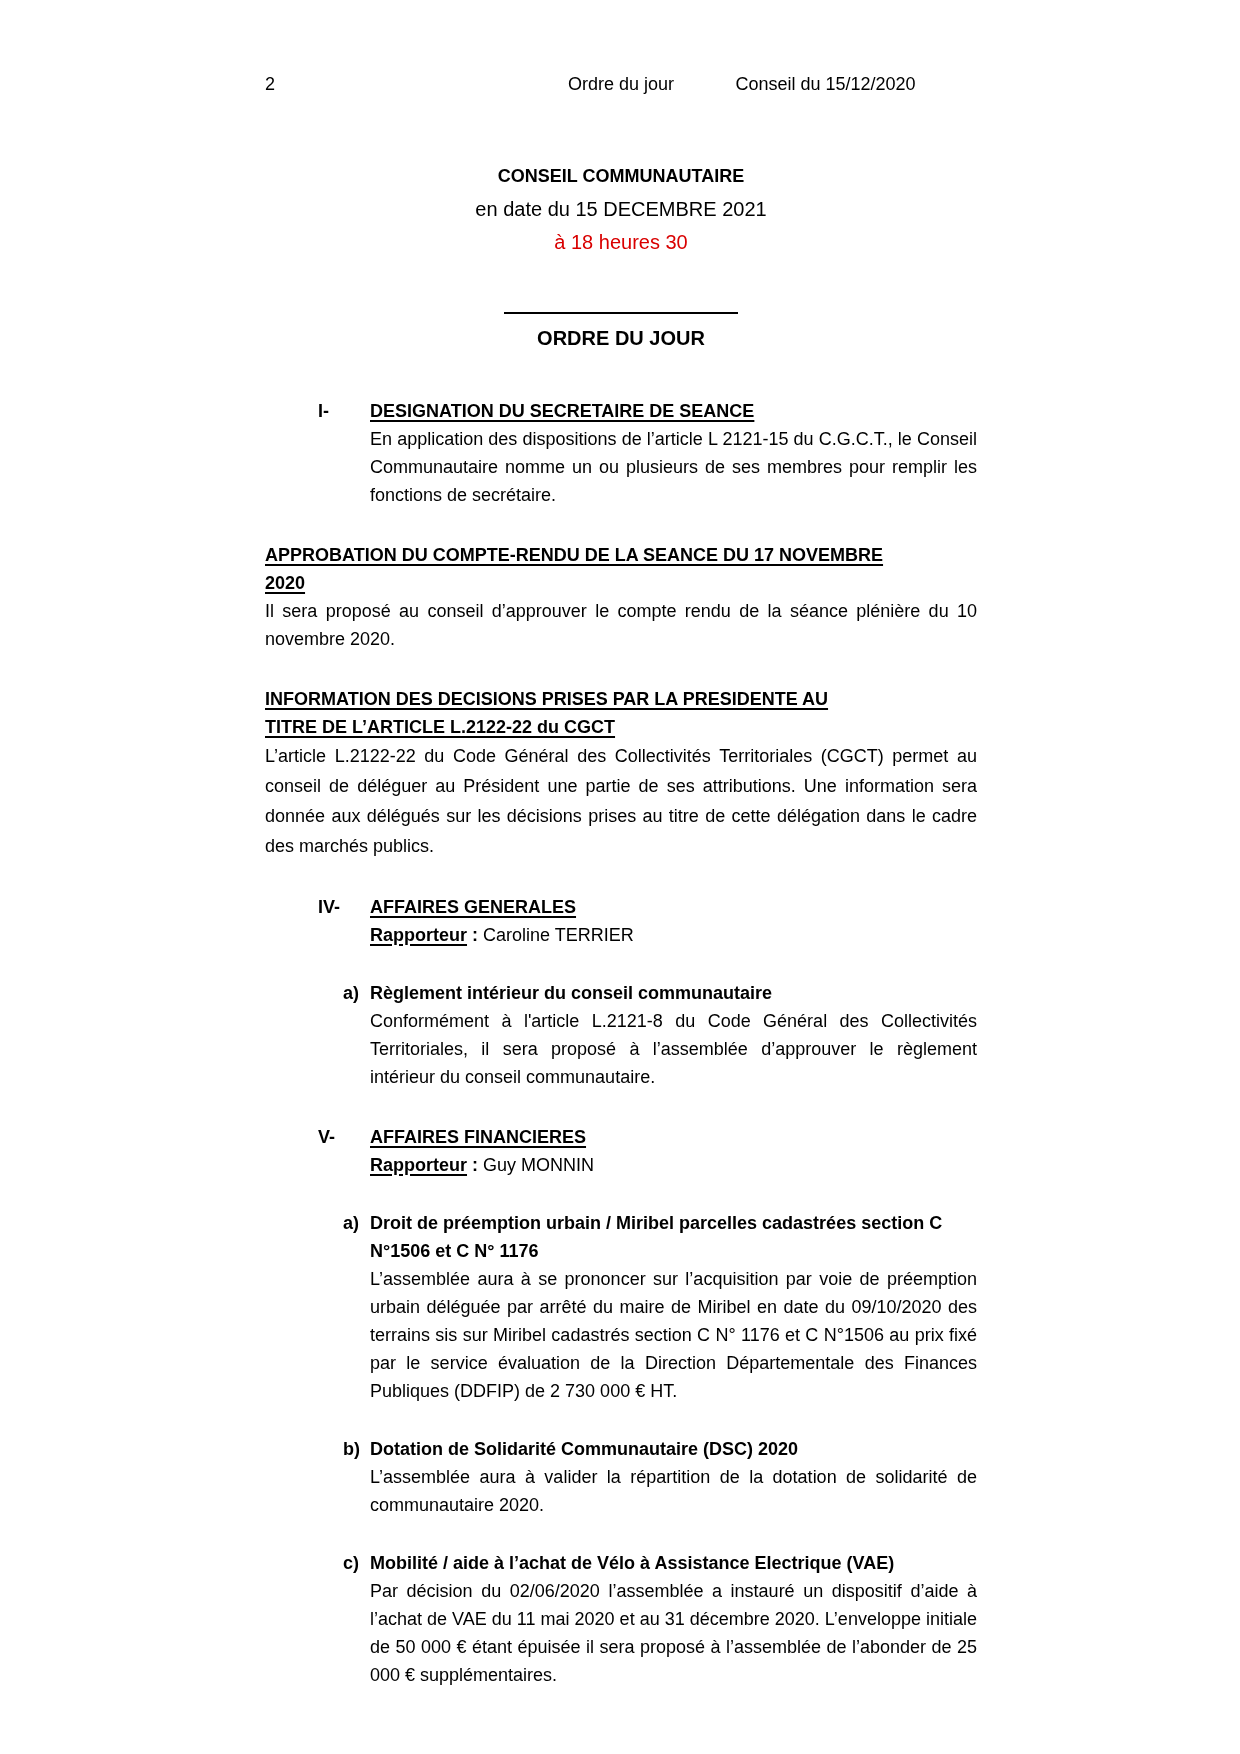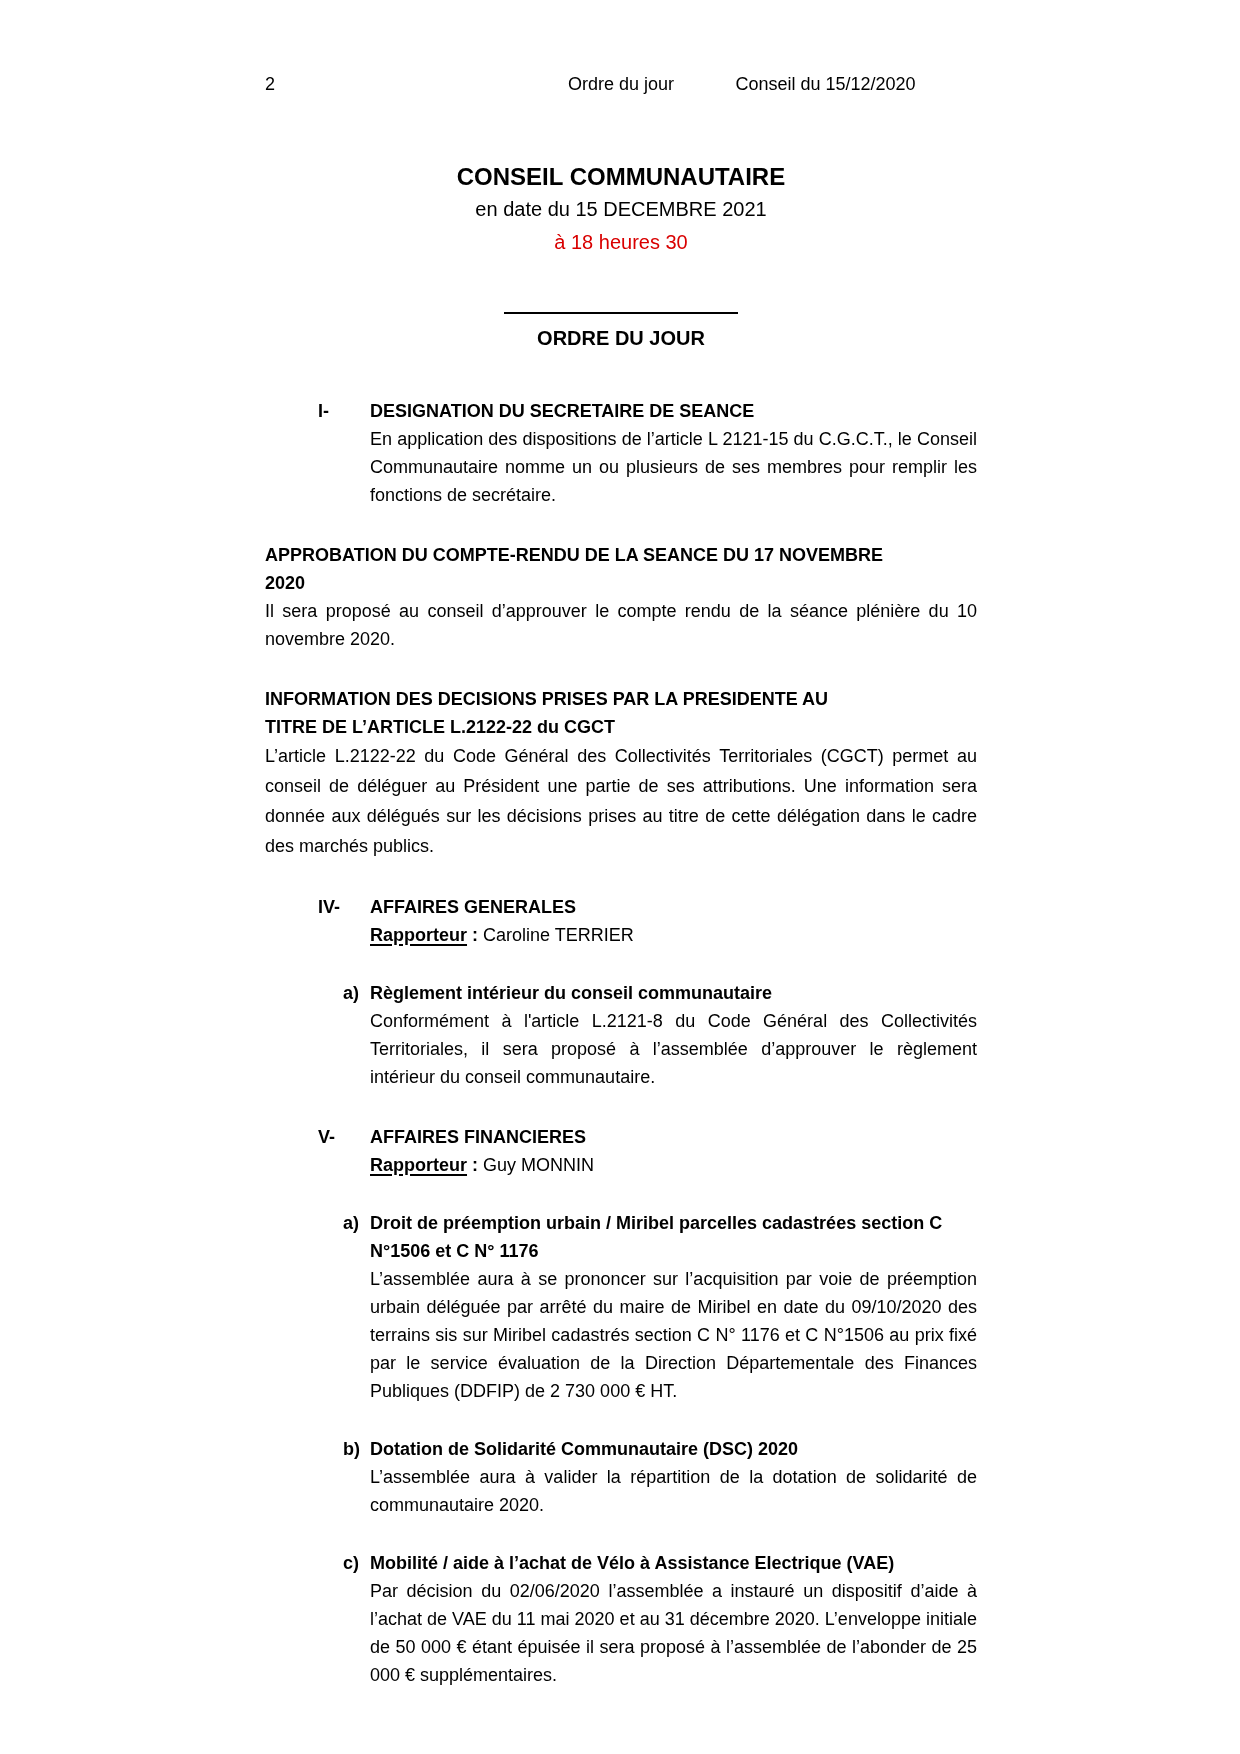--- a/index.html
+++ b/index.html
@@ -15,35 +15,35 @@
   .header-row {
     display: grid; grid-template-columns: 1fr auto 1fr;
     font-size: 18px; line-height: 28px;
   }
   .header-row .h-left  { text-align: left; }
   .header-row .h-mid   { text-align: center; }
   .header-row .h-right { text-align: center; }
 
   
   .masthead { text-align: center; margin-top: 62px; font-size: 20px; line-height: 33px; }
-  .masthead .org { font-size: 24px; font-weight: 700; }
+  .masthead .org { font-size: 18px; font-weight: 700; }
   .divider { width: 234px; border: 0; border-top: 2px solid #000; margin: 53px auto 0 auto; }
   .agenda-heading { text-align: center; font-weight: 700; font-size: 20px; line-height: 28px; margin-top: 10px; }
 
   
   .sections { margin-top: 45px; font-size: 18px; line-height: 28px; }
   .sec-row { display: flex; margin-top: 32px; }
   .sec-row.first { margin-top: 0; }
   .cell-num {
     width: 105px; padding-left: 53px; box-sizing: border-box;
     font-weight: 700; flex: 0 0 105px;
   }
   .cell-main { flex: 1 1 auto; min-width: 0; }
   .sec-title {
-    font-weight: 700; 
+    font-weight: 700; text-decoration: underline;
     text-decoration-thickness: 2px; text-underline-offset: 3px;
     white-space: pre-line;
   }
   .sec-para { margin: 0; text-align: justify; }
   .sec-para.loose { line-height: 30px; }
 
   .rapporteur-label {
     font-weight: 700; text-decoration: underline;
     text-decoration-thickness: 2px; text-underline-offset: 3px;
   }

